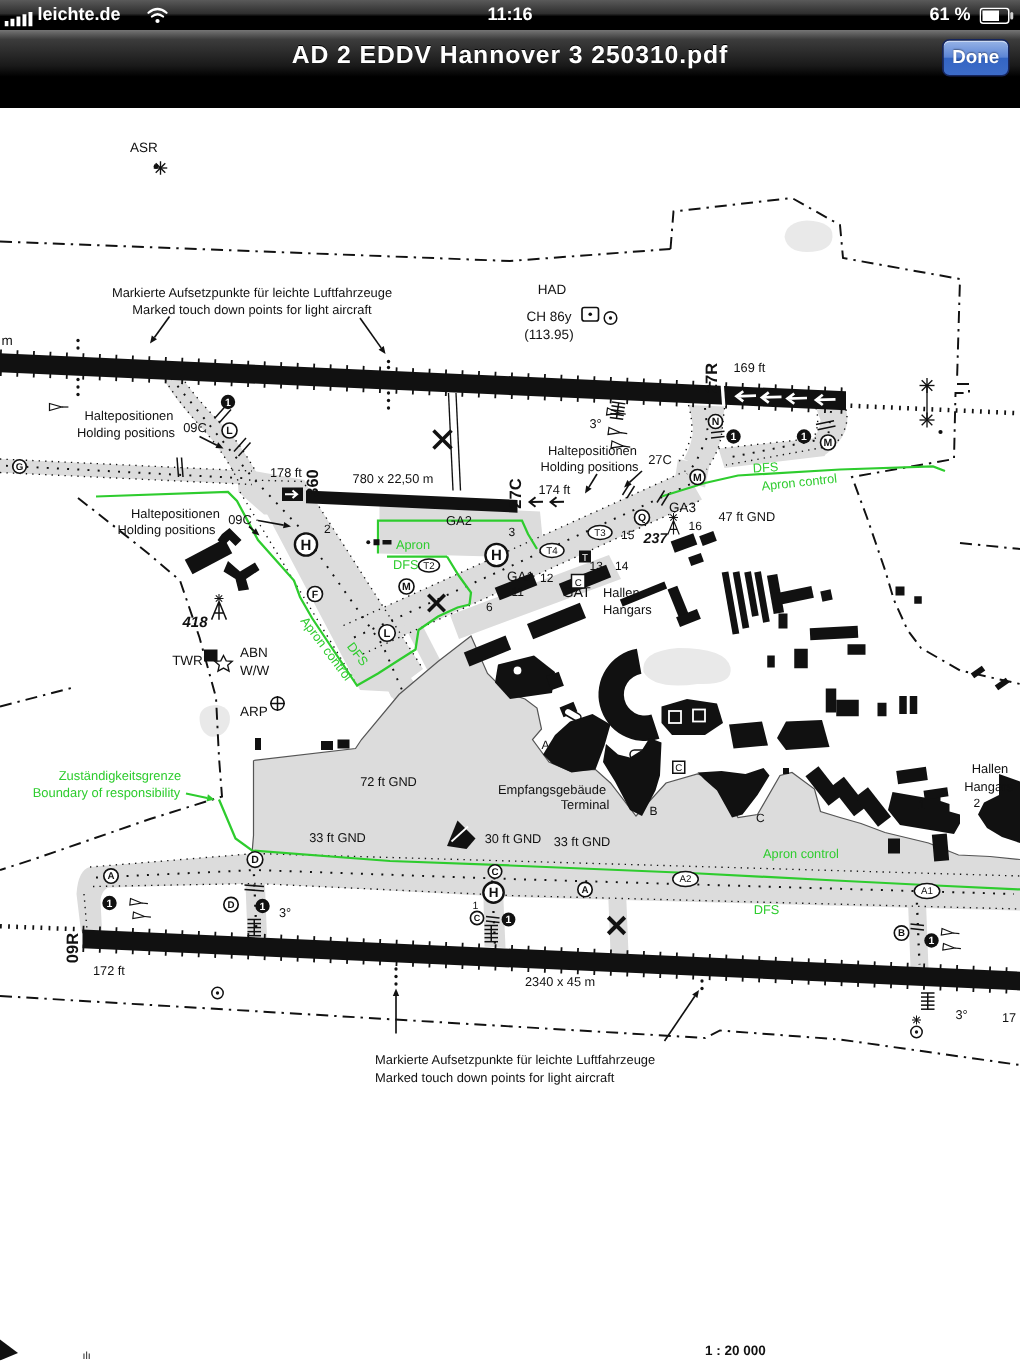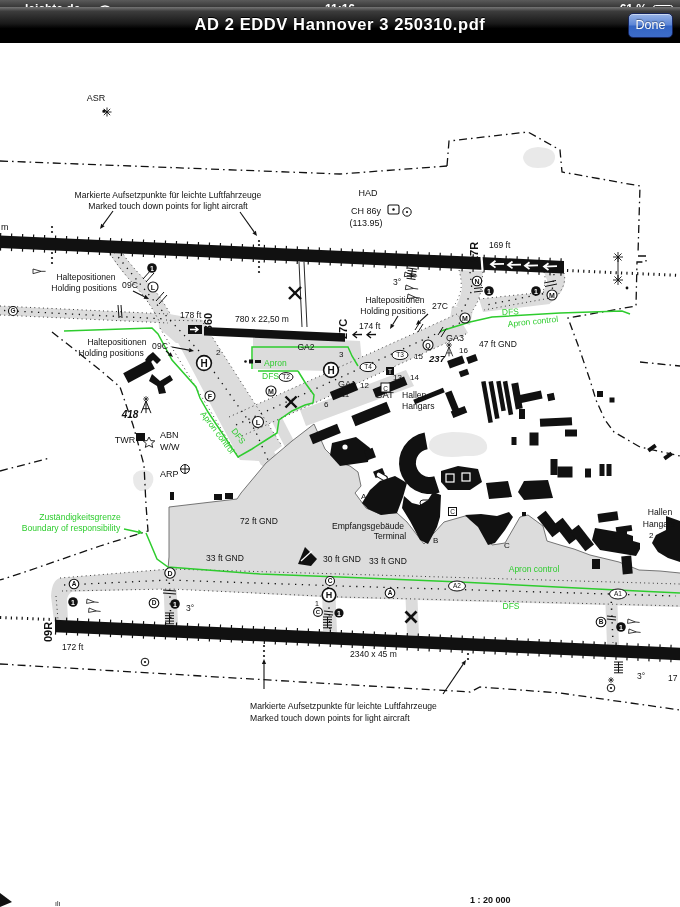--- a/index.html
+++ b/index.html
@@ -1,20 +1,20 @@
 <!DOCTYPE html>
 <html><head><meta charset="utf-8"><style>
 html,body{margin:0;padding:0;width:680px;height:907px;background:#fff;overflow:hidden;font-family:"Liberation Sans",sans-serif}
 #status{position:absolute;left:0;top:0;width:680px;height:20px;background:linear-gradient(180deg,#5a5a5a 0%,#2e2e2e 45%,#000 55%,#000 100%);z-index:5}
 #status .l{position:absolute;left:25px;top:2px;color:#fff;font-size:12px;font-weight:bold}
 #status .c{position:absolute;left:0;width:680px;text-align:center;top:2px;color:#fff;font-size:12px;font-weight:bold}
 #status .r{position:absolute;right:33px;top:2px;color:#fff;font-size:12px;font-weight:bold}
-#tbar{position:absolute;left:0;top:7px;width:680px;height:36px;background:linear-gradient(180deg,#757575 0%,#3c3c3c 12%,#191919 46%,#000 60%,#000 100%);z-index:5}
+#tbar{position:absolute;left:0;top:20px;width:680px;height:52px;background:linear-gradient(180deg,#757575 0%,#3c3c3c 12%,#191919 46%,#000 60%,#000 100%);z-index:5}
 #tbar .t{position:absolute;left:0;width:680px;text-align:center;top:8px;color:#fff;font-size:16.5px;letter-spacing:0.6px;font-weight:bold;text-shadow:0 -1px 0 #000}
-#done{position:absolute;right:7px;top:6px;width:43px;height:23px;border-radius:5px;background:linear-gradient(180deg,#98b4e6 0%,#5c85d6 48%,#3465c4 52%,#3d6cc8 100%);border:1px solid #16255c;box-shadow:inset 0 1px 0 rgba(255,255,255,.5);color:#fff;font-size:12.5px;font-weight:normal;text-align:center;line-height:22px;text-shadow:0 -1px 1px rgba(0,0,0,.4)}
+#done{position:absolute;right:7px;top:6px;width:43px;height:23px;border-radius:5px;background:linear-gradient(180deg,#98b4e6 0%,#5c85d6 48%,#3465c4 52%,#3d6cc8 100%);border:1px solid #16255c;box-shadow:inset 0 1px 0 rgba(255,255,255,.5);color:#fff;font-size:12.5px;font-weight:bold;text-align:center;line-height:22px;text-shadow:0 -1px 1px rgba(0,0,0,.4)}
 svg.chart{position:absolute;left:0;top:0;z-index:1}
 </style></head>
 <body>
 <svg class="chart" width="680" height="907" viewBox="0 0 680 907" font-family="Liberation Sans, sans-serif">
 <path d="M523,158 Q524,148 538,147 Q556,148 555,158 Q554,168 538,168 Q525,168 523,158" fill="#e9e9e9" stroke="none" stroke-width="1"></path>
 <path d="M133,478 Q134,470 145,470 Q155,472 153,482 Q150,492 140,491 Q133,488 133,478" fill="#e9e9e9" stroke="none" stroke-width="1"></path>
 <path d="M429,448 Q427,434 452,432 Q484,432 487,445 Q489,457 465,456 Q436,460 429,448" fill="#e9e9e9" stroke="none" stroke-width="1"></path>
 <polygon points="0,306 168,314 168,323 0,315" fill="#dcdcdc" stroke="none" stroke-width="1"></polygon>
 <path d="M108,250 L121,251 C128,262 138,273 148,283 C158,293 165,305 171,315 L159,321 C151,305 143,295 137,288 C125,275 113,262 108,250 Z" fill="#dcdcdc" stroke="none" stroke-width="1"></path>
 <polygon points="158,312 203,320 208,330 204,343 176,343 159,328" fill="#dcdcdc" stroke="none" stroke-width="1"></polygon>

